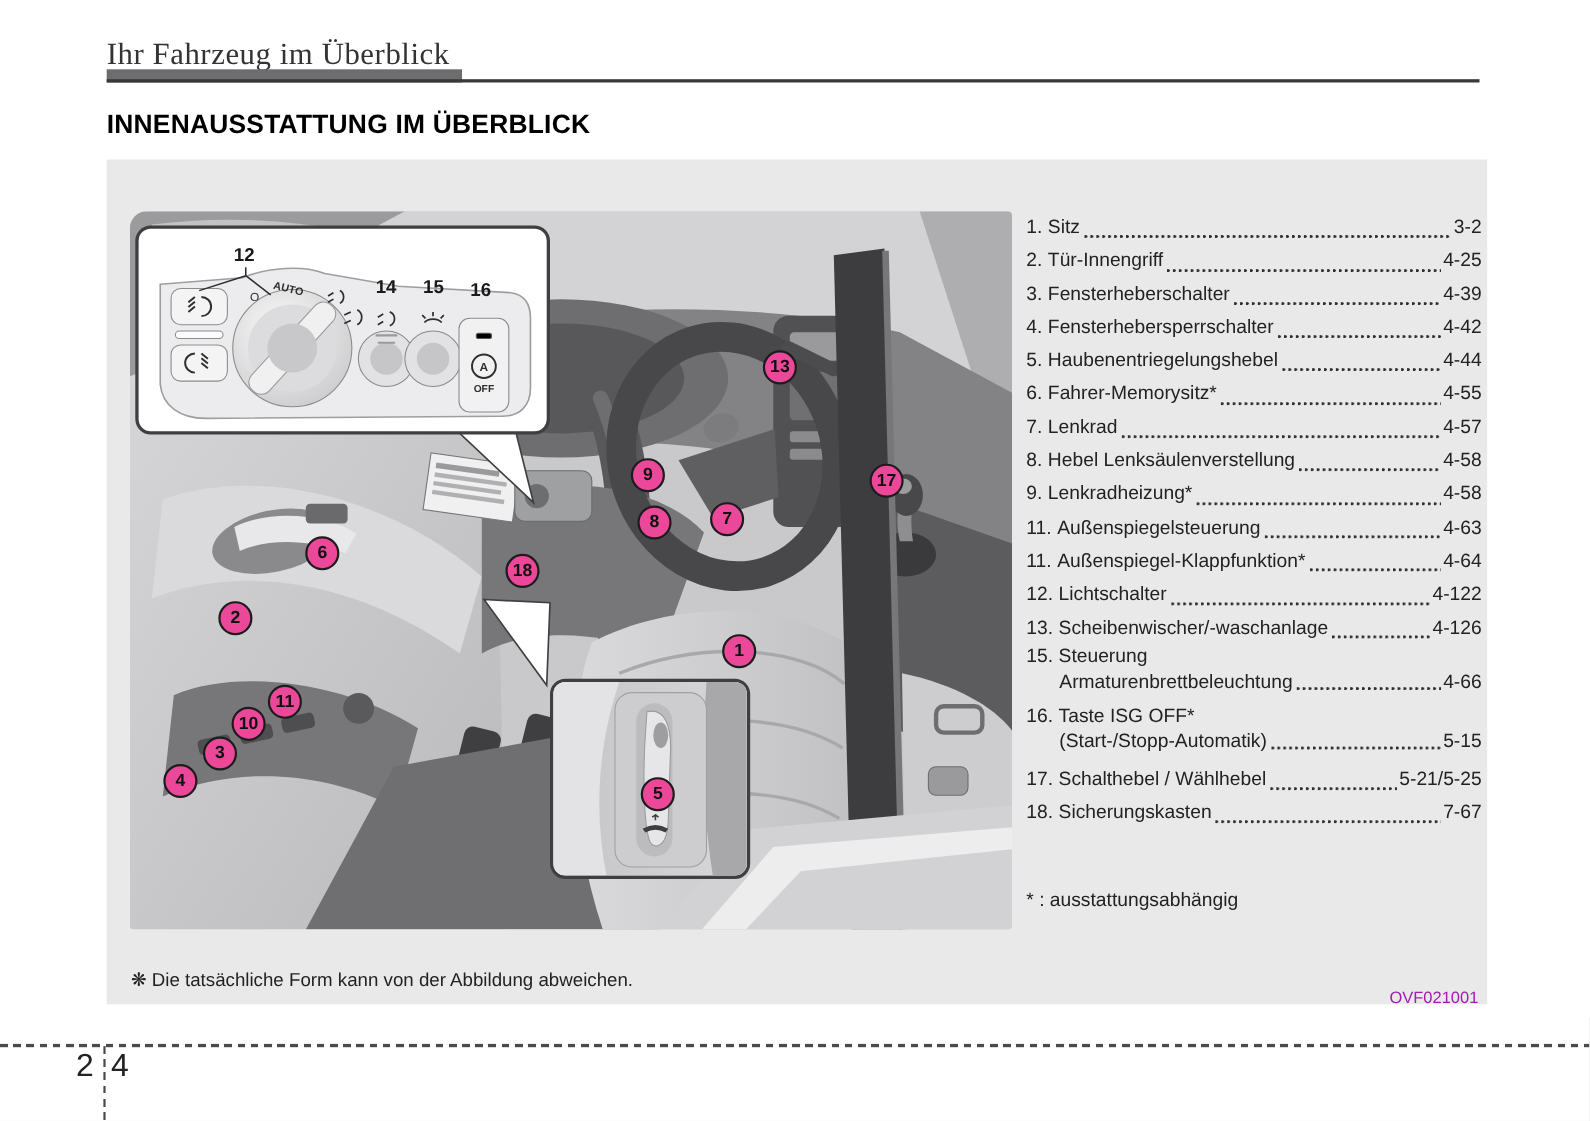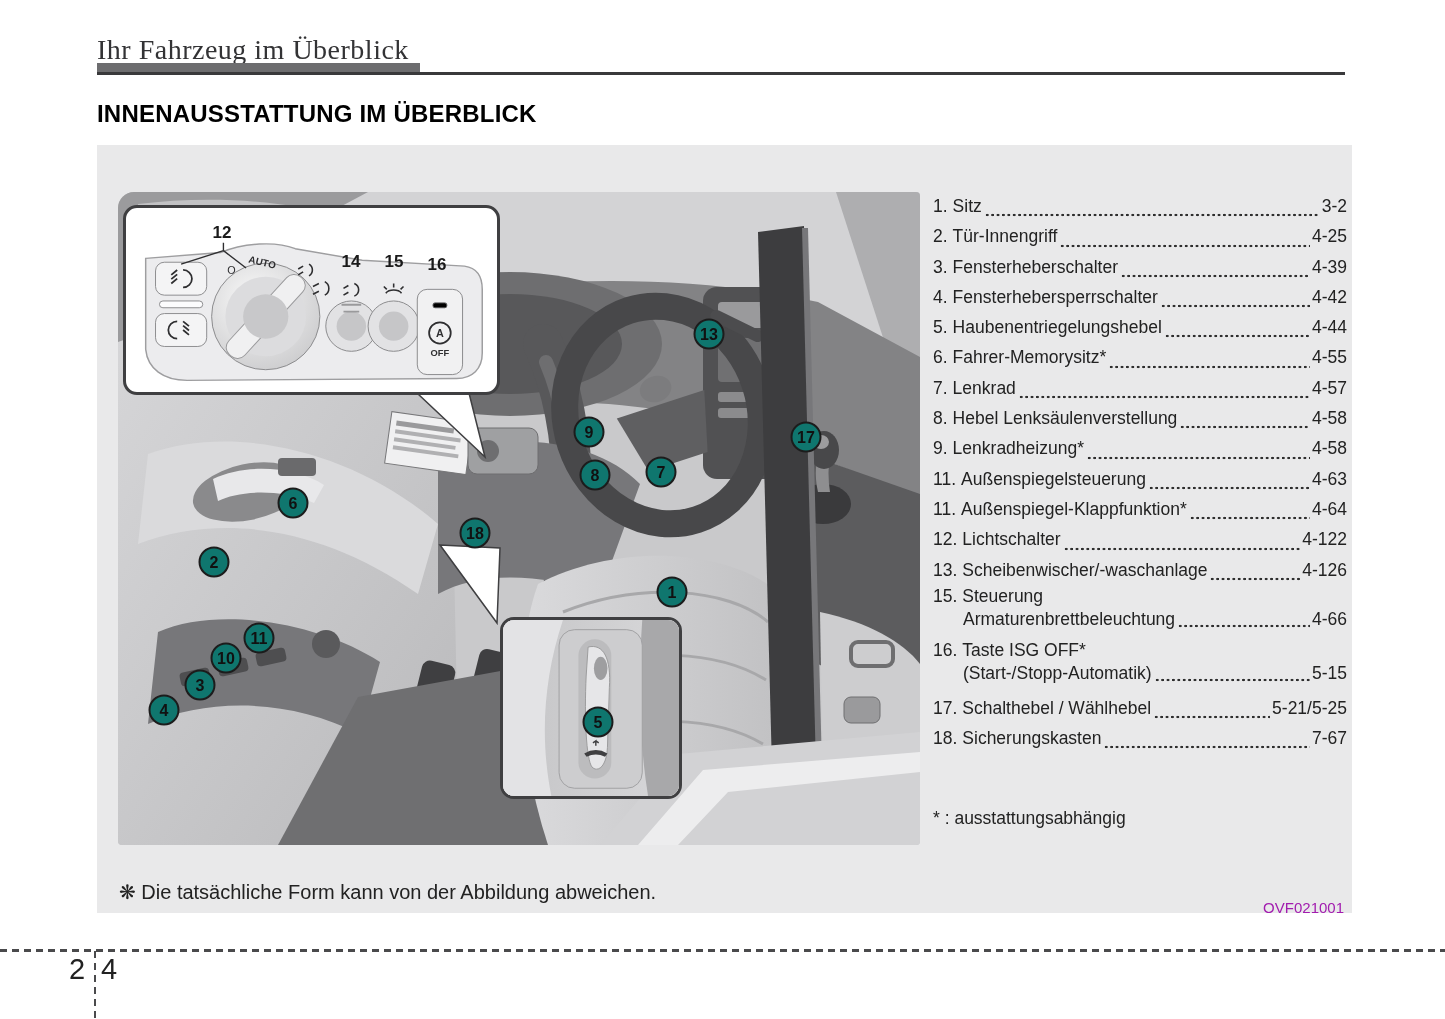--- a/index.html
+++ b/index.html
@@ -31,21 +31,21 @@
   .inset{
     position:absolute;background:#ffffff;border:3px solid #3f3f41;border-radius:14px;
     box-sizing:border-box;overflow:hidden;
   }
   .inset1{left:26px;top:60px;width:377px;height:190px;}
   .inset2{left:403px;top:472px;width:182px;height:182px;}
   .inset svg{display:block;width:100%;height:100%;}
   
   .callout{
     position:absolute;width:27px;height:27px;border:2px solid #1c1c1c;border-radius:50%;
-    background:#0f766e;color:#111;font-size:16px;font-weight:bold;
+    background:#ec4899;color:#111;font-size:16px;font-weight:bold;
     display:flex;align-items:center;justify-content:center;
     transform:translate(-50%,-50%);z-index:6;line-height:1;
   }
   .plainnum{
     position:absolute;color:#1a1a1a;font-size:17px;font-weight:bold;
     transform:translate(-50%,-50%);z-index:7;line-height:1;
   }
   
   .toc{position:absolute;left:836px;top:46px;width:414px;font-size:17.5px;color:#222;}
   .toc-row{display:flex;align-items:baseline;line-height:30.3px;white-space:nowrap;}
@@ -53,21 +53,21 @@
   .leader{
     flex:1;margin:0 2px 3px 3px;height:6px;align-self:flex-end;
     background-image:radial-gradient(circle at 2px 3px,#2e2e2e 1.25px,transparent 1.55px);
     background-size:5.4px 6px;background-repeat:repeat-x;background-position:0 bottom;
     min-width:10px;
   }
   .toc-row.two{display:block;margin-bottom:7px;}
   .toc-row.two .tl1,.toc-row.two .tl2{display:flex;align-items:baseline;line-height:23.5px;}
   .toc-row.two .tl2{padding-left:30px;}
   .var-note{position:absolute;left:836px;top:663px;font-size:17.5px;color:#222;}
-  .fig-note{position:absolute;left:22px;top:735px;font-size:20px;color:#222;}
+  .fig-note{position:absolute;left:22px;top:735px;font-size:17px;color:#222;}
   .fig-code{position:absolute;right:8px;bottom:-3px;font-size:15px;color:#a21caf;}
   
   .crop-h{
     position:absolute;left:0;top:949px;width:1445px;height:2.5px;
     background:repeating-linear-gradient(90deg,#4a4a4c 0 7px,transparent 7px 12px);
   }
   .crop-v{
     position:absolute;left:94px;top:951px;width:2px;height:68px;
     background:repeating-linear-gradient(180deg,#4a4a4c 0 7px,transparent 7px 12px);
   }
@@ -287,21 +287,21 @@
   <div class="callout" style="left:67px;top:565px;">4</div>
   <div class="callout" style="left:501px;top:577px;">5</div>
   <div class="callout" style="left:196px;top:358px;">6</div>
   <div class="callout" style="left:564px;top:327px;">7</div>
   <div class="callout" style="left:498px;top:330px;">8</div>
   <div class="callout" style="left:492px;top:287px;">9</div>
   <div class="callout" style="left:129px;top:513px;">10</div>
   <div class="callout" style="left:162px;top:493px;">11</div>
   <div class="callout" style="left:612px;top:189px;">13</div>
   <div class="callout" style="left:709px;top:292px;">17</div>
-  <div class="callout" style="left:378px;top:388px;">18</div>
+  <div class="callout" style="left:378px;top:374px;">18</div>
 
   <div class="plainnum" style="left:125px;top:87px;">12</div>
   <div class="plainnum" style="left:254px;top:116px;">14</div>
   <div class="plainnum" style="left:297px;top:116px;">15</div>
   <div class="plainnum" style="left:340px;top:119px;">16</div>
 
   <div class="toc">
     <div class="toc-row">
         <span class="toc-num">1.</span>
         <span>Sitz</span>

